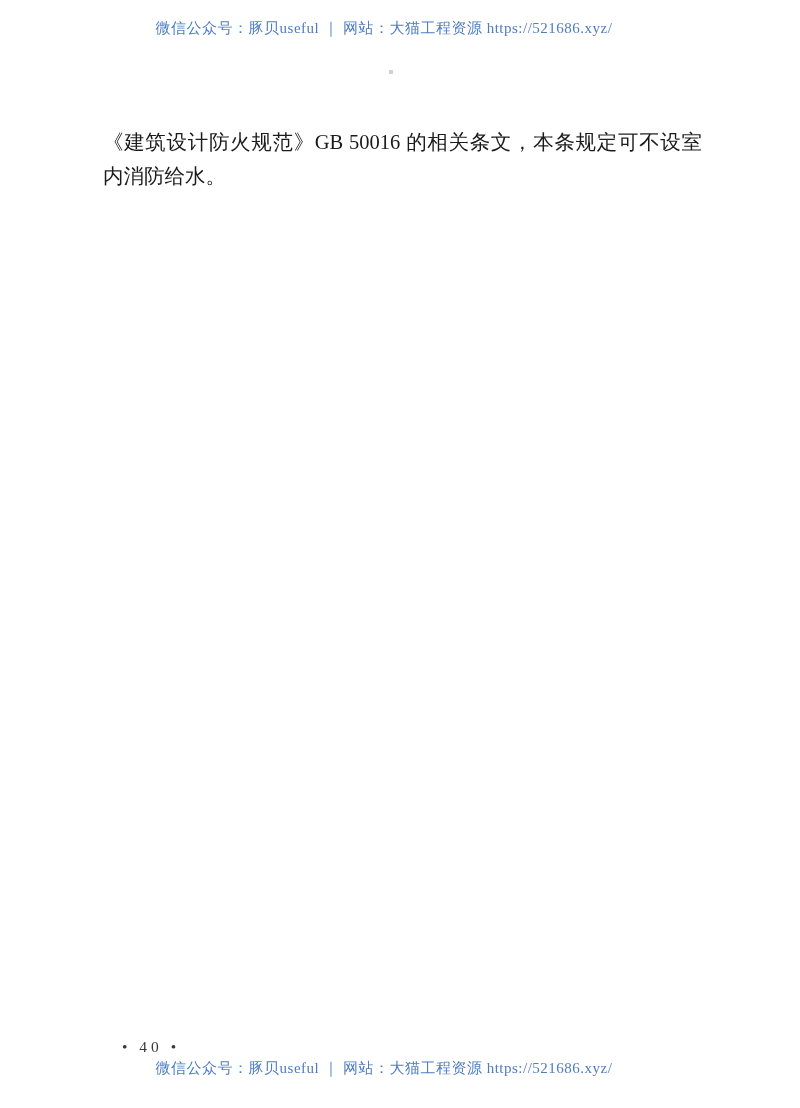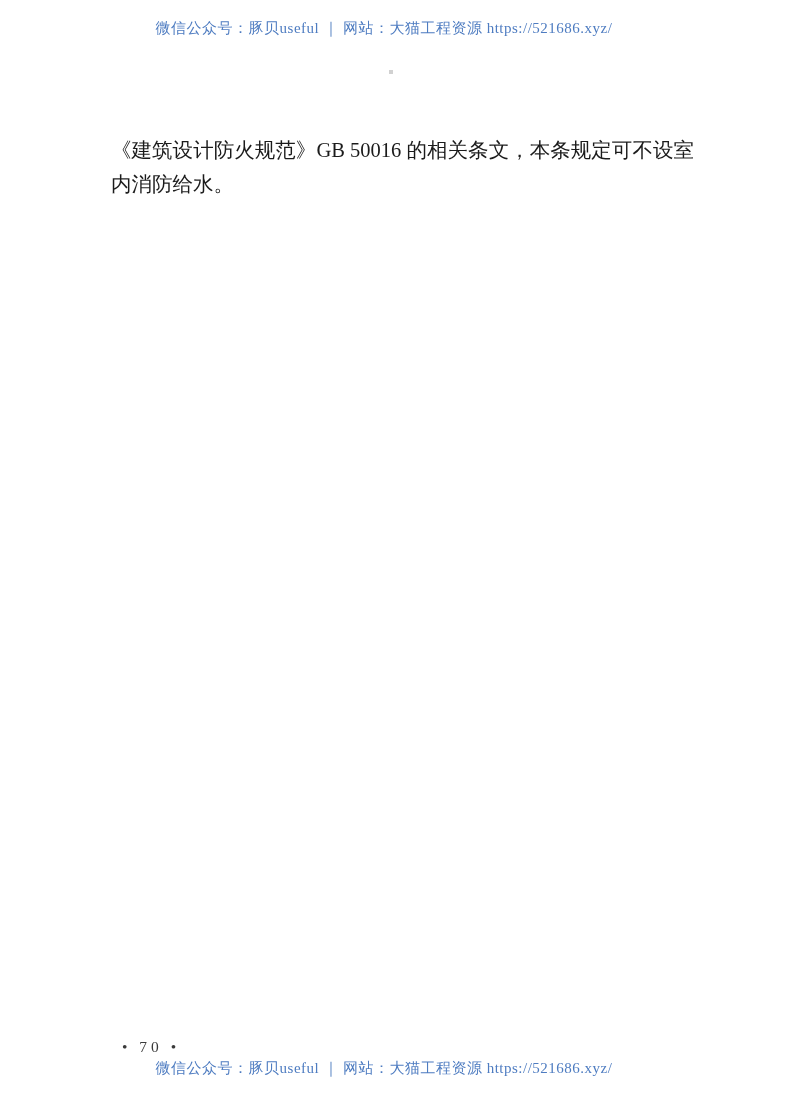--- a/index.html
+++ b/index.html
@@ -48,21 +48,21 @@
     position: absolute;
     left: 103px;
     top: 126px;
     width: 599px;
     font-size: 20.5px;
     line-height: 33.5px;
     color: #1b1b1b;
     text-align: justify;
   }
   .body-text p {
-    margin: 8px;
+    margin: 0;
     text-align: justify;
     text-align-last: left;
   }
   .section-number {
     font-weight: bold;
     letter-spacing: 1px;
   }
   .section-gap {
     display: inline-block;
     width: 18px;
@@ -85,17 +85,17 @@
 <div class="page">
 
   <div class="watermark header">微信公众号：豚贝useful ｜ 网站：大猫工程资源 https://521686.xyz/</div>
 
   <div class="scan-dot"></div>
 
   <div class="body-text">
     <p>《建筑设计防火规范》GB 50016 的相关条文，本条规定可不设室内消防给水。</p>
   </div>
 
-  <div class="page-number">• 70 •</div>
+  <div class="page-number">• 40 •</div>
 
   <div class="watermark footer">微信公众号：豚贝useful ｜ 网站：大猫工程资源 https://521686.xyz/</div>
 
 </div>
 
 </body></html>

